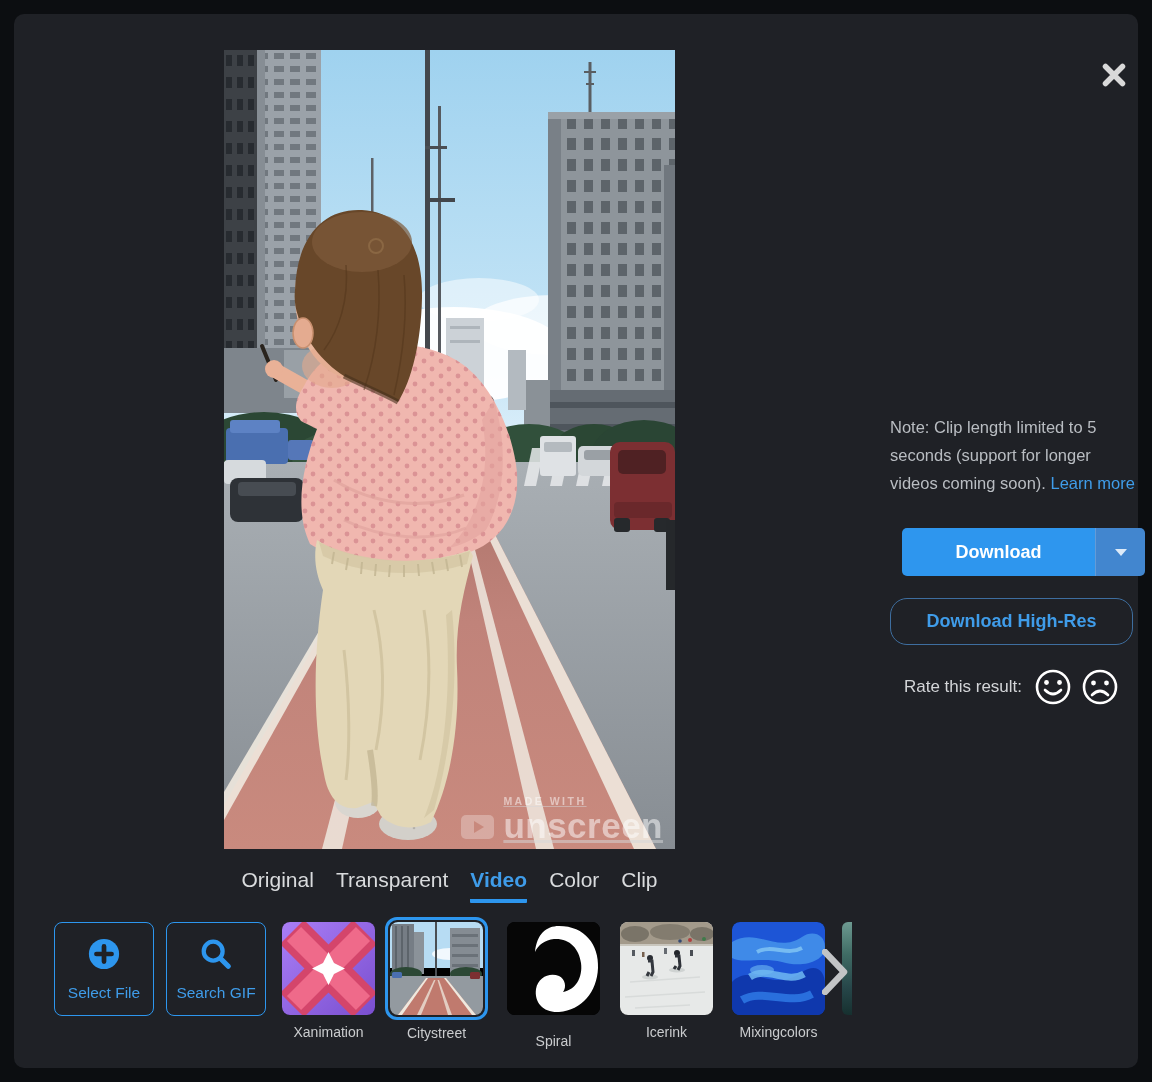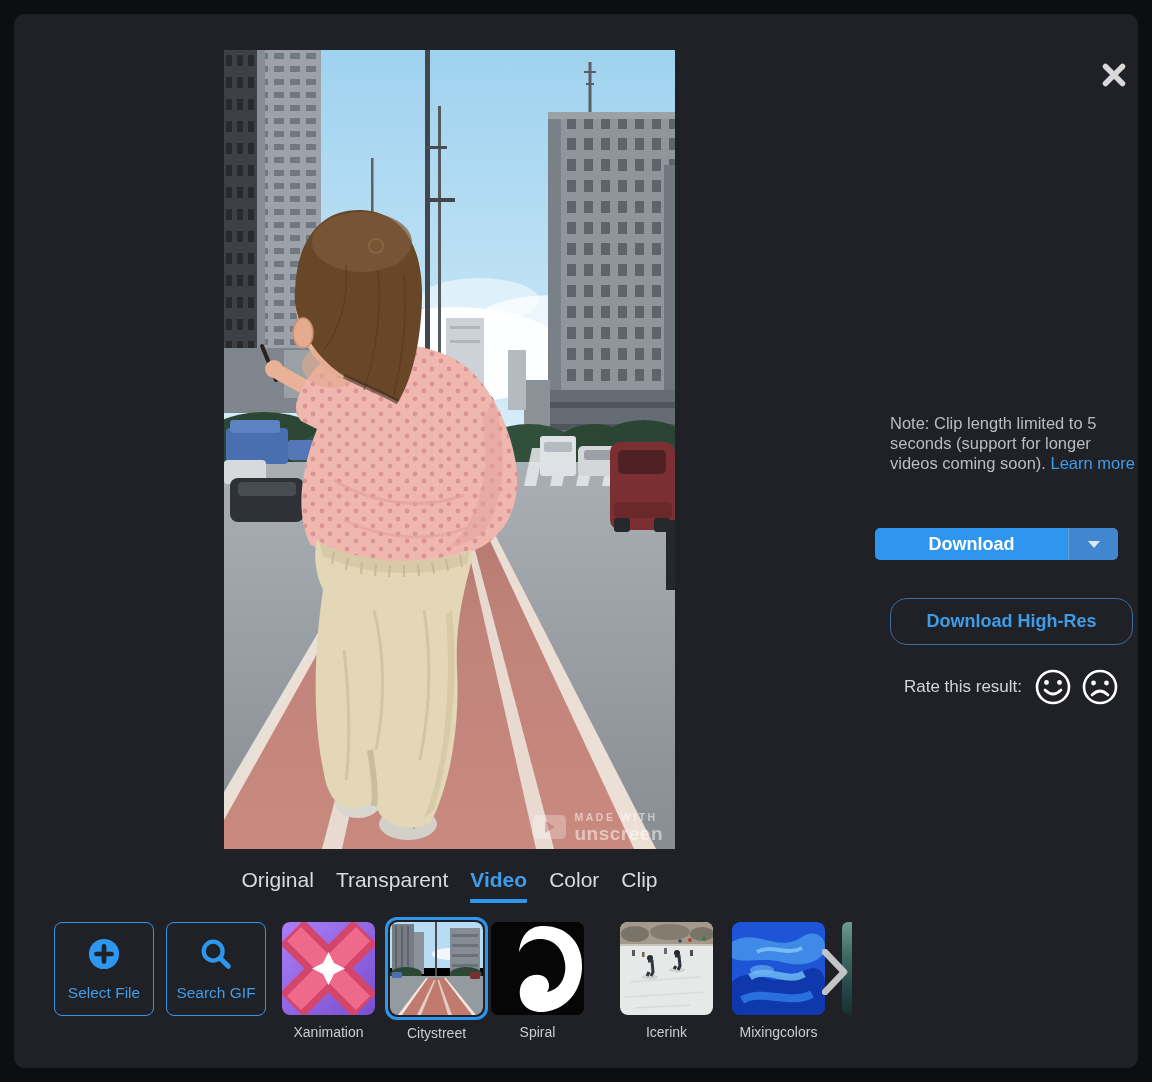--- a/index.html
+++ b/index.html
@@ -18,27 +18,27 @@
   
   .close-btn { position:absolute; left:1084px; top:45px; width:32px; height:32px;
     display:flex; align-items:center; justify-content:center; cursor:pointer; }
   
   .video-wrap { position:absolute; left:210px; top:36px; width:451px; height:799px; overflow:hidden; background:#9fd2ef; }
   .video-wrap svg { display:block; }
   .watermark { position:absolute; right:12px; bottom:6px; display:flex; align-items:flex-end; gap:9px; opacity:.5; }
   .wm-icon { width:33px; height:24px; border-radius:5px; background:rgba(255,255,255,.55);
     display:flex; align-items:center; justify-content:center; margin-bottom:4px; }
   .wm-play { width:0; height:0; border-left:10px solid #c9897d; border-top:6px solid transparent; border-bottom:6px solid transparent; margin-left:2px; }
-  .wm-col { display:flex; flex-direction:column; line-height:1; }
+  .wm-col { display:flex; flex-direction:column; line-height:1;text-decoration:underline; }
   .wm-small { font-size:10.5px; letter-spacing:2.5px; color:#ffffff; font-weight:700; margin-bottom:2px; }
-  .wm-brand { font-size:19px; font-weight:700; color:#ffffff; letter-spacing:.5px; }
+  .wm-brand { font-size:35px; font-weight:700; color:#ffffff; letter-spacing:.5px; }
   
-  .note { position:absolute; left:876px; top:399px; width:252px; font-size:16.5px; line-height:20px; color:#b9bdc2; }
+  .note { position:absolute; left:876px; top:399px; width:252px; font-size:16.5px; line-height:28px; color:#b9bdc2; }
   .note a { color:#3f9ce9; text-decoration:none; }
-  .btn-download { position:absolute; left:861px; top:514px; width:243px; height:32px;
+  .btn-download { position:absolute; left:888px; top:514px; width:243px; height:48px;
     border-radius:5px; overflow:hidden; display:flex; cursor:pointer; }
   .btn-download .main { flex:1; background:#2e96ee; display:flex; align-items:center; justify-content:center;
     color:#fff; font-size:18px; font-weight:700; }
   .btn-download .caret-box { width:50px; background:#4286cf; display:flex; align-items:center; justify-content:center; border-left:1px solid rgba(255,255,255,.18); }
   .btn-highres { position:absolute; left:876px; top:584px; width:243px; height:47px;
     border:1px solid #3e6e9f; border-radius:17px; background:transparent;
     display:flex; align-items:center; justify-content:center;
     color:#3f9ce9; font-size:18px; font-weight:700; cursor:pointer; }
   .rate-row { position:absolute; left:876px; top:652px; width:243px; height:42px;
     display:flex; align-items:center; justify-content:center; gap:9px; }
@@ -55,21 +55,21 @@
   .dock-btn .lbl { font-size:15.5px; color:#3f9ce9; }
   .btn-select { left:0; } .btn-search { left:112px; }
   .thumb-item { position:absolute; display:flex; flex-direction:column; align-items:center; cursor:pointer; }
   .thumb { width:93px; height:93px; border-radius:8px; overflow:hidden; background:#000; }
   .thumb svg { display:block; }
   .t-label { margin-top:9px; font-size:14px; color:#caccce; white-space:nowrap; }
   .item-x { left:228px; top:2px; }
   .item-city { left:331px; top:-3px;text-align:right; }
   .item-city .sel-frame { border:3px solid #2d96ee; border-radius:12px; padding:2px; }
   .item-city .t-label { margin-top:5px; }
-  .item-spiral { left:437px; top:2px; }
+  .item-spiral { left:453px; top:2px;gap:9px; }
   .item-ice { left:566px; top:2px; }
   .item-mix { left:678px; top:2px; }
   .sliver { position:absolute; left:788px; top:2px; width:10px; height:93px; border-radius:6px 0 0 6px;
     background:linear-gradient(180deg,#6d9a91 0%, #3f6b64 35%, #27474a 70%, #16302f 100%); cursor:pointer; }
   .chevron-btn { position:absolute; left:766px; top:28px; width:30px; height:48px; z-index:5;
     display:flex; align-items:center; justify-content:center; cursor:pointer; }
 </style>
 </head>
 <body>
 

